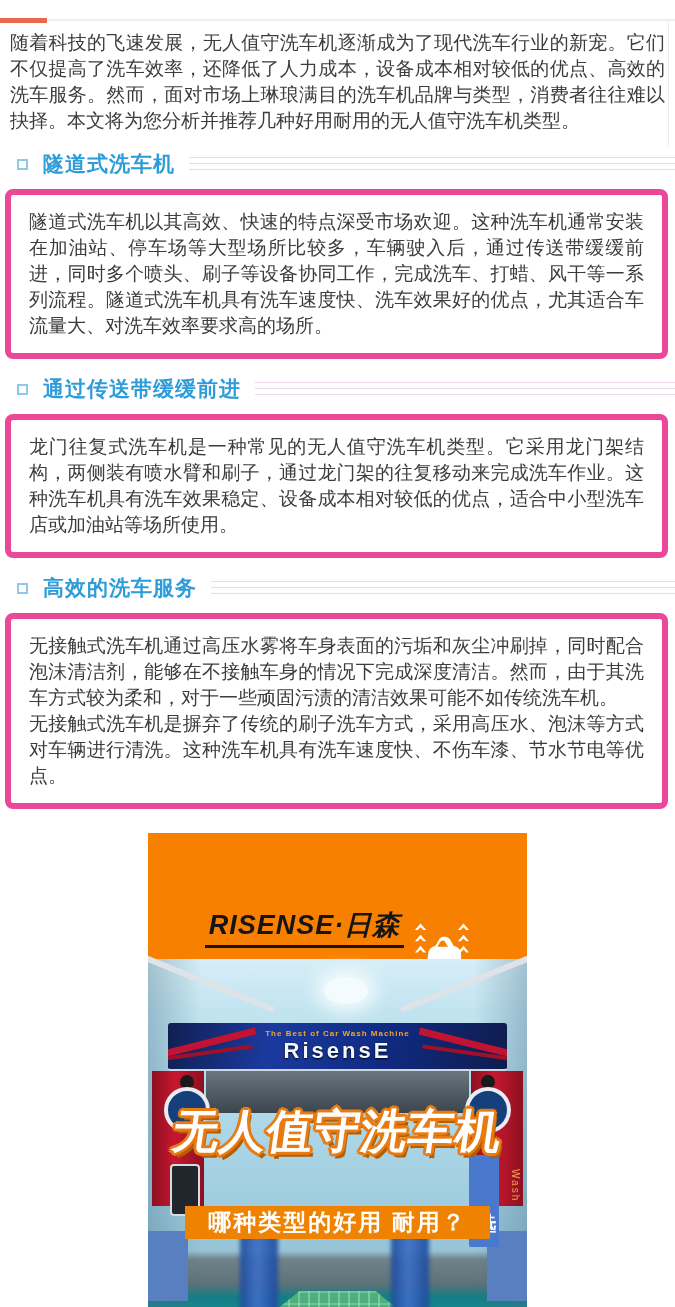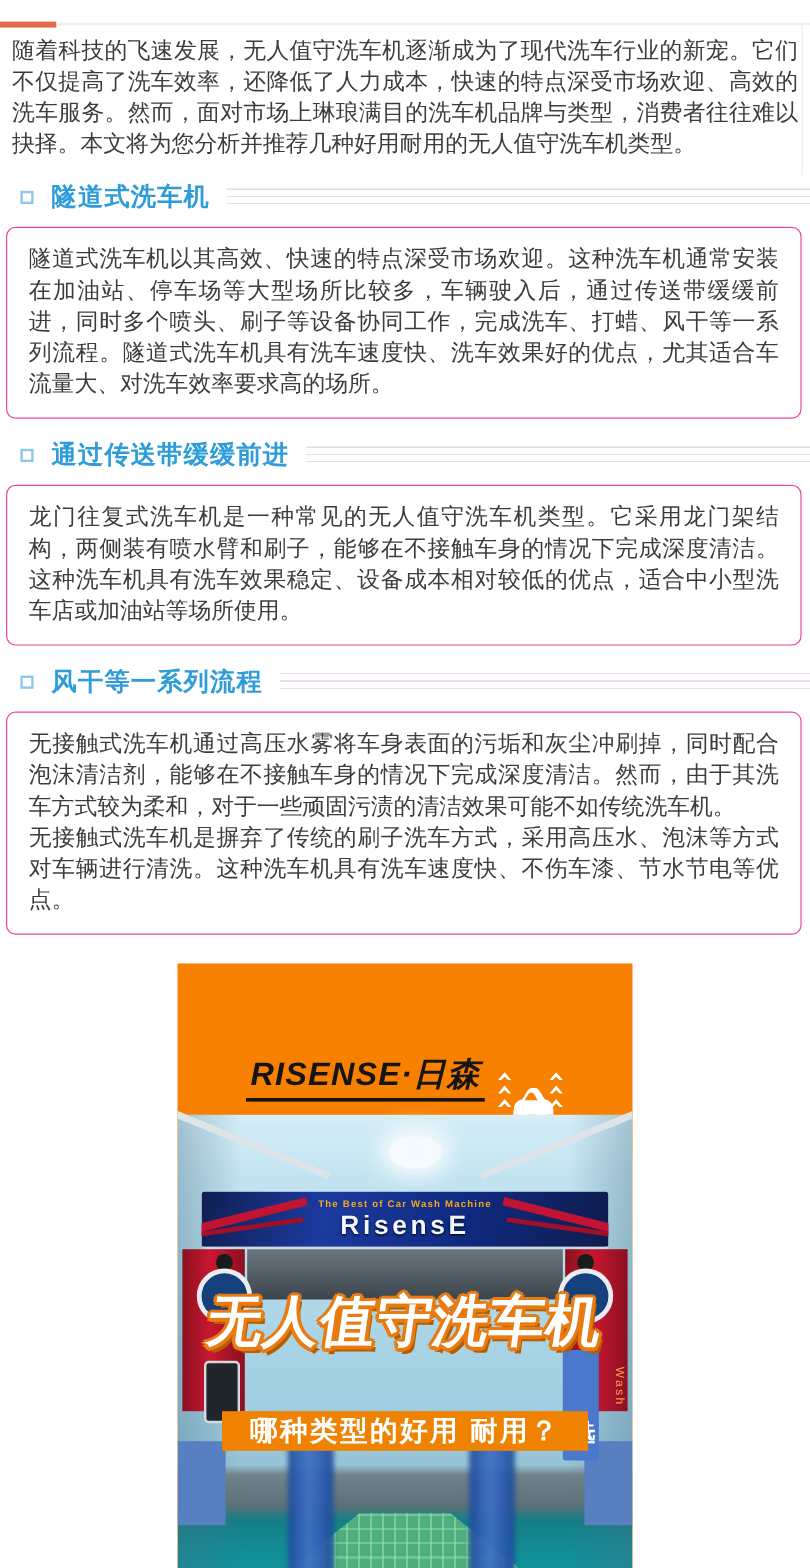--- a/index.html
+++ b/index.html
@@ -16,21 +16,21 @@
 
   .content { position:absolute; top:30px; left:0; right:0; }
   .intro { margin:0 10px; font-size:19px; line-height:26px; text-align:justify; color:#3c3c3c; }
 
   .sec-head { display:flex; align-items:center; margin:15px 0 0 17px; height:30px; }
   .sq-icon { width:11px; height:11px; border:2px solid #8ec9ea; flex:0 0 auto; }
   .sec-title { margin-left:15px; font-size:21px; font-weight:bold; color:#2d9cd9; letter-spacing:1px; white-space:nowrap; }
   .sep-lines { flex:1 1 auto; margin-left:14px; height:14px;
     background:repeating-linear-gradient(to bottom, #ead9ea 0, #ead9ea 1px, transparent 1px, transparent 6px); }
 
-  .sec-box { margin:10px 7px 0 5px; border:1px solid #ec4899; border-radius:8px; padding:14px 18px; background:#fff; }
+  .sec-box { margin:10px 7px 0 5px; border:6px solid #ec4899; border-radius:8px; padding:14px 18px; background:#fff; }
   .sec-box p { font-size:19px; line-height:26px; text-align:justify; color:#3c3c3c; }
 
   
   .poster { position:relative; width:379px; height:610px; margin:24px auto 0; overflow:hidden; background:#f88000; }
   .poster-header { position:absolute; top:0; left:0; right:0; height:162px; background:#f88000; }
   .logo-row { position:absolute; bottom:14px; left:0; right:0; display:flex; justify-content:center; align-items:center; }
   .logo-block { text-align:center; }
   .brand-logo { font-size:27px; font-weight:800; font-style:italic; color:#151515; letter-spacing:1px;
     border-bottom:3px solid #151515; padding:0 4px 2px; display:inline-block; }
   .brand-slogan { margin-top:16px; font-size:12px; font-weight:bold; color:#151515; letter-spacing:7px; }
@@ -113,48 +113,48 @@
 <div class="page">
 
   <div class="top-divider">
     <div class="divider-accent"></div>
     <div class="divider-line"></div>
   </div>
   <div class="frame-right-line"></div>
 
   <div class="content">
 
-    <p class="intro">随着科技的飞速发展，无人值守洗车机逐渐成为了现代洗车行业的新宠。它们不仅提高了洗车效率，还降低了人力成本，快速的特点深受市场欢迎、高效的洗车服务。然而，面对市场上琳琅满目的洗车机品牌与类型，消费者往往难以抉择。本文将为您分析并推荐几种好用耐用的无人值守洗车机类型。</p>
+    <p class="intro">随着科技的飞速发展，无人值守洗车机逐渐成为了现代洗车行业的新宠。它们不仅提高了洗车效率，还降低了人力成本，设备成本相对较低的优点、高效的洗车服务。然而，面对市场上琳琅满目的洗车机品牌与类型，消费者往往难以抉择。本文将为您分析并推荐几种好用耐用的无人值守洗车机类型。</p>
 
     <div>
       <div class="sec-head">
         <span class="sq-icon"></span>
         <span class="sec-title">隧道式洗车机</span>
         <span class="sep-lines"></span>
       </div>
       <div class="sec-box">
         <p>隧道式洗车机以其高效、快速的特点深受市场欢迎。这种洗车机通常安装在加油站、停车场等大型场所比较多，车辆驶入后，通过传送带缓缓前进，同时多个喷头、刷子等设备协同工作，完成洗车、打蜡、风干等一系列流程。隧道式洗车机具有洗车速度快、洗车效果好的优点，尤其适合车流量大、对洗车效率要求高的场所。</p>
       </div>
     </div>
 
     <div>
       <div class="sec-head">
         <span class="sq-icon"></span>
         <span class="sec-title">通过传送带缓缓前进</span>
         <span class="sep-lines"></span>
       </div>
       <div class="sec-box">
-        <p>龙门往复式洗车机是一种常见的无人值守洗车机类型。它采用龙门架结构，两侧装有喷水臂和刷子，能够在不接触车身的情况下完成深度清洁。这种洗车机具有洗车效果稳定、设备成本相对较低的优点，适合中小型洗车店或加油站等场所使用。</p>
+        <p>龙门往复式洗车机是一种常见的无人值守洗车机类型。它采用龙门架结构，两侧装有喷水臂和刷子，通过龙门架的往复移动来完成洗车作业。这种洗车机具有洗车效果稳定、设备成本相对较低的优点，适合中小型洗车店或加油站等场所使用。</p>
       </div>
     </div>
 
     <div>
       <div class="sec-head">
         <span class="sq-icon"></span>
-        <span class="sec-title">风干等一系列流程</span>
+        <span class="sec-title">高效的洗车服务</span>
         <span class="sep-lines"></span>
       </div>
       <div class="sec-box">
         <p>无接触式洗车机通过高压水雾将车身表面的污垢和灰尘冲刷掉，同时配合泡沫清洁剂，能够在不接触车身的情况下完成深度清洁。然而，由于其洗车方式较为柔和，对于一些顽固污渍的清洁效果可能不如传统洗车机。</p>
         <p>无接触式洗车机是摒弃了传统的刷子洗车方式，采用高压水、泡沫等方式对车辆进行清洗。这种洗车机具有洗车速度快、不伤车漆、节水节电等优点。</p>
       </div>
     </div>
 
     <div class="poster">
 

